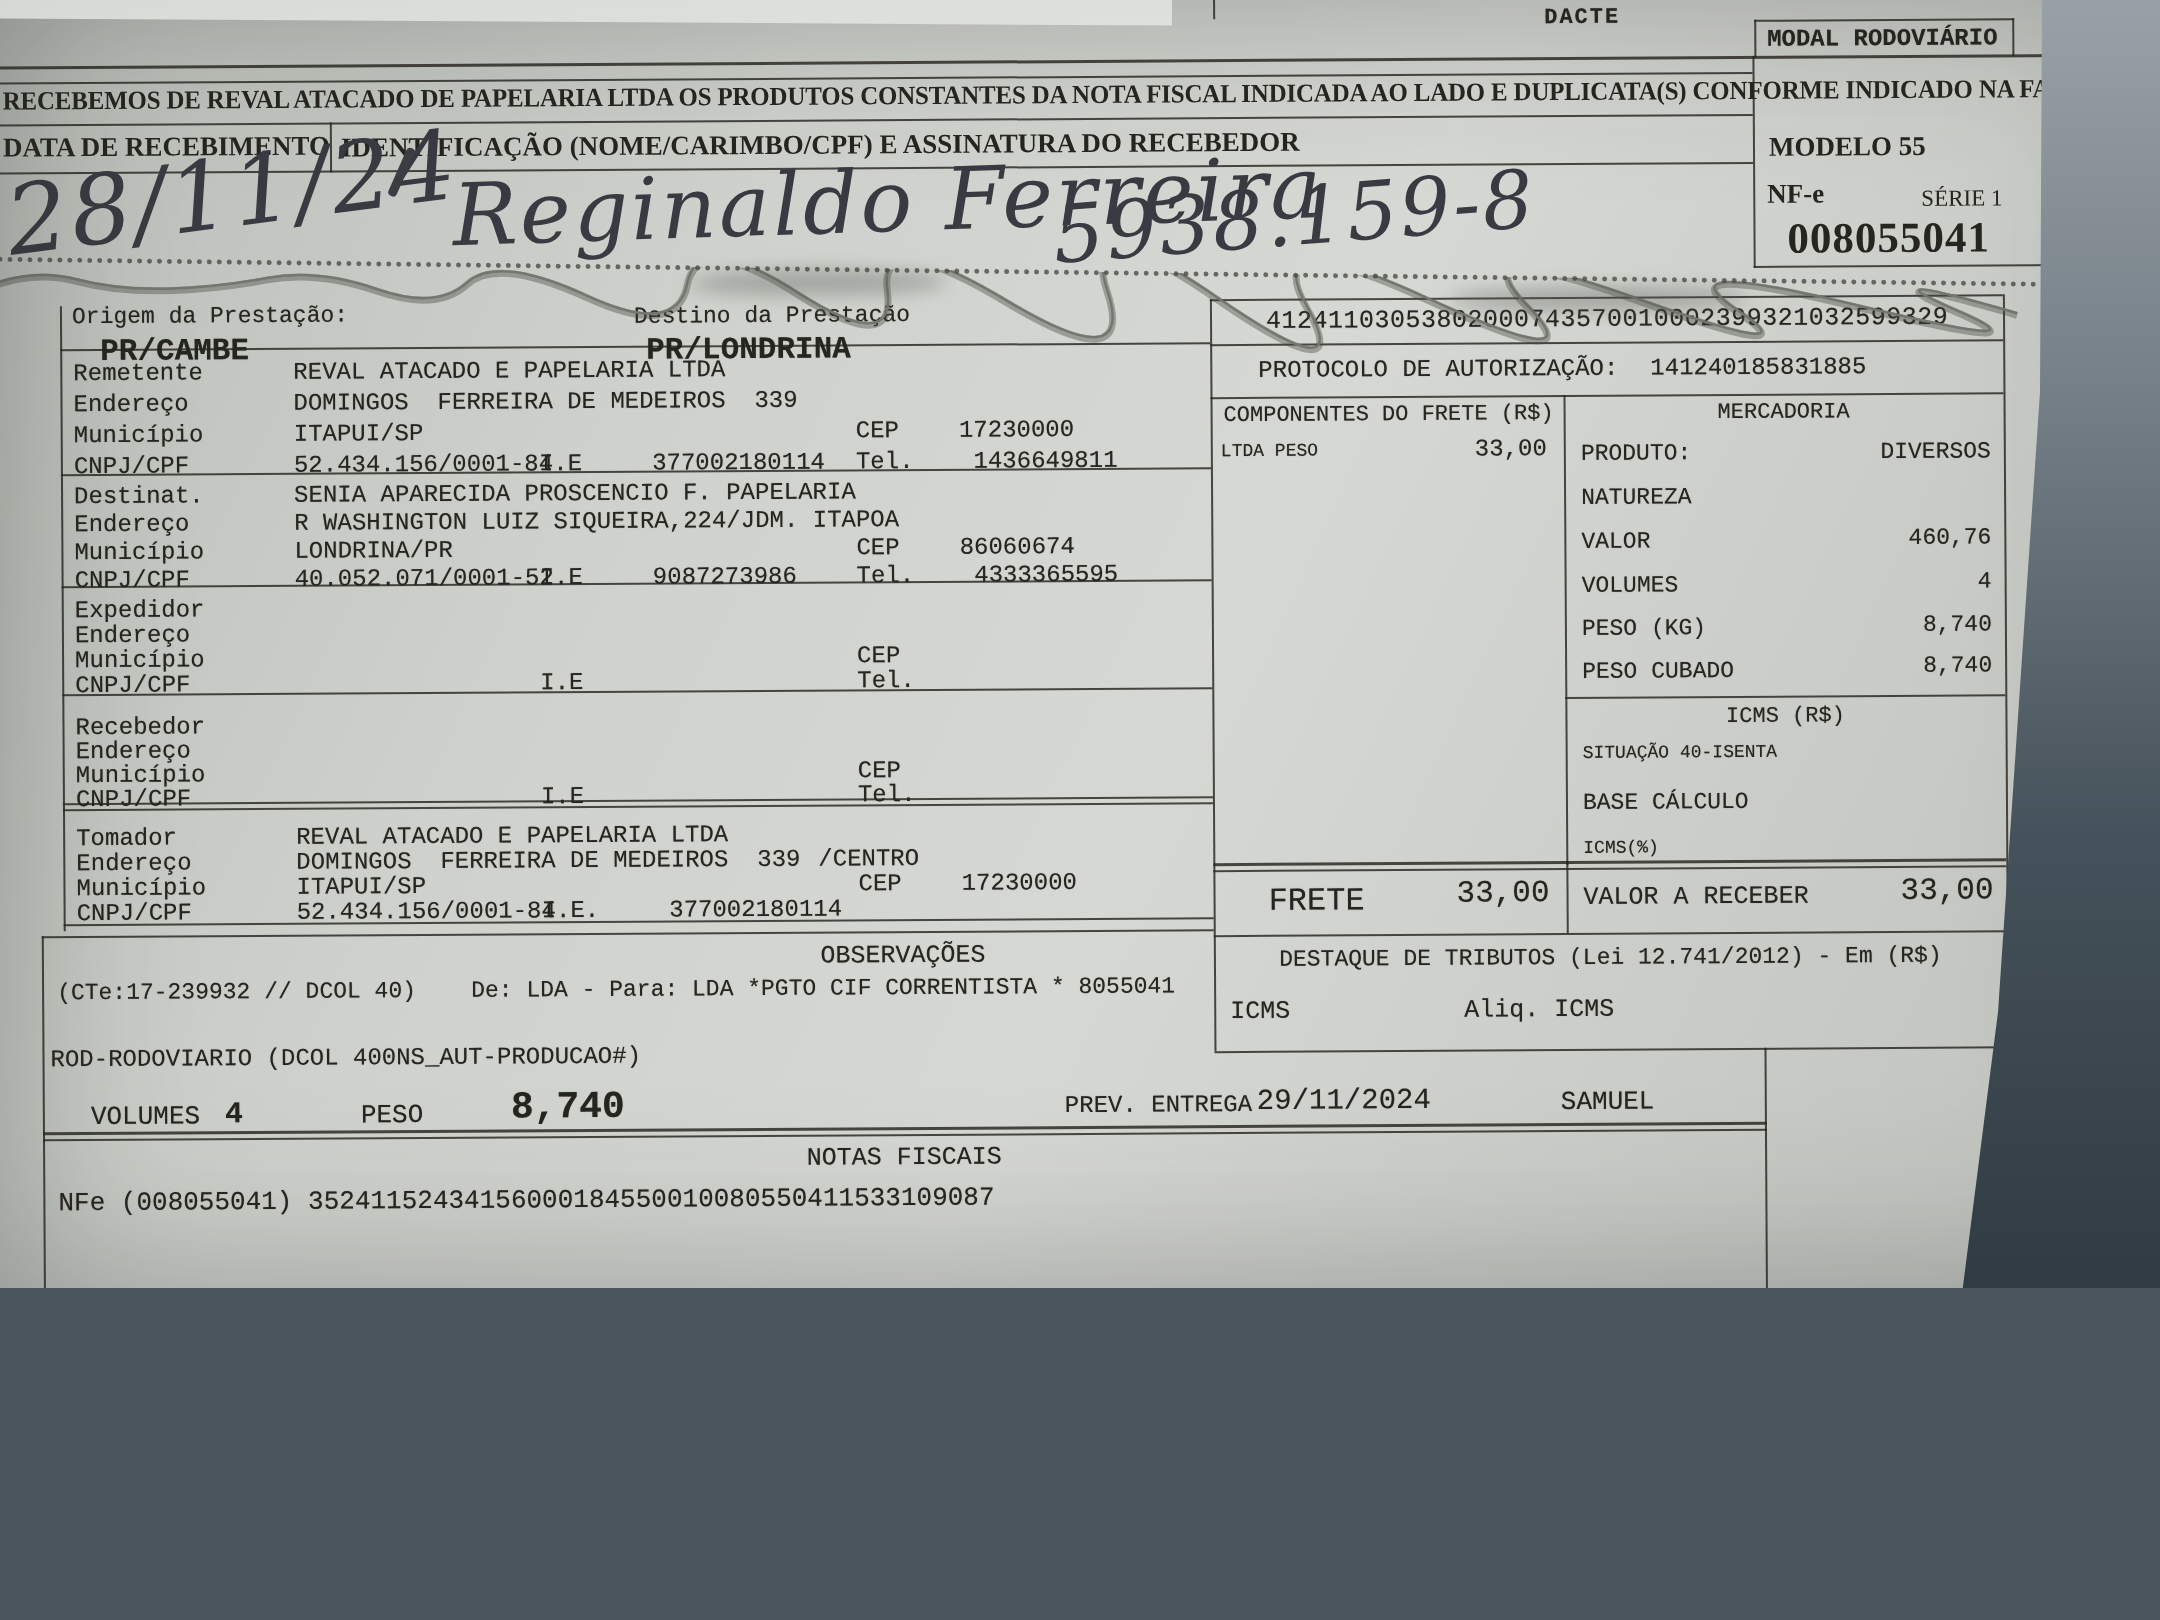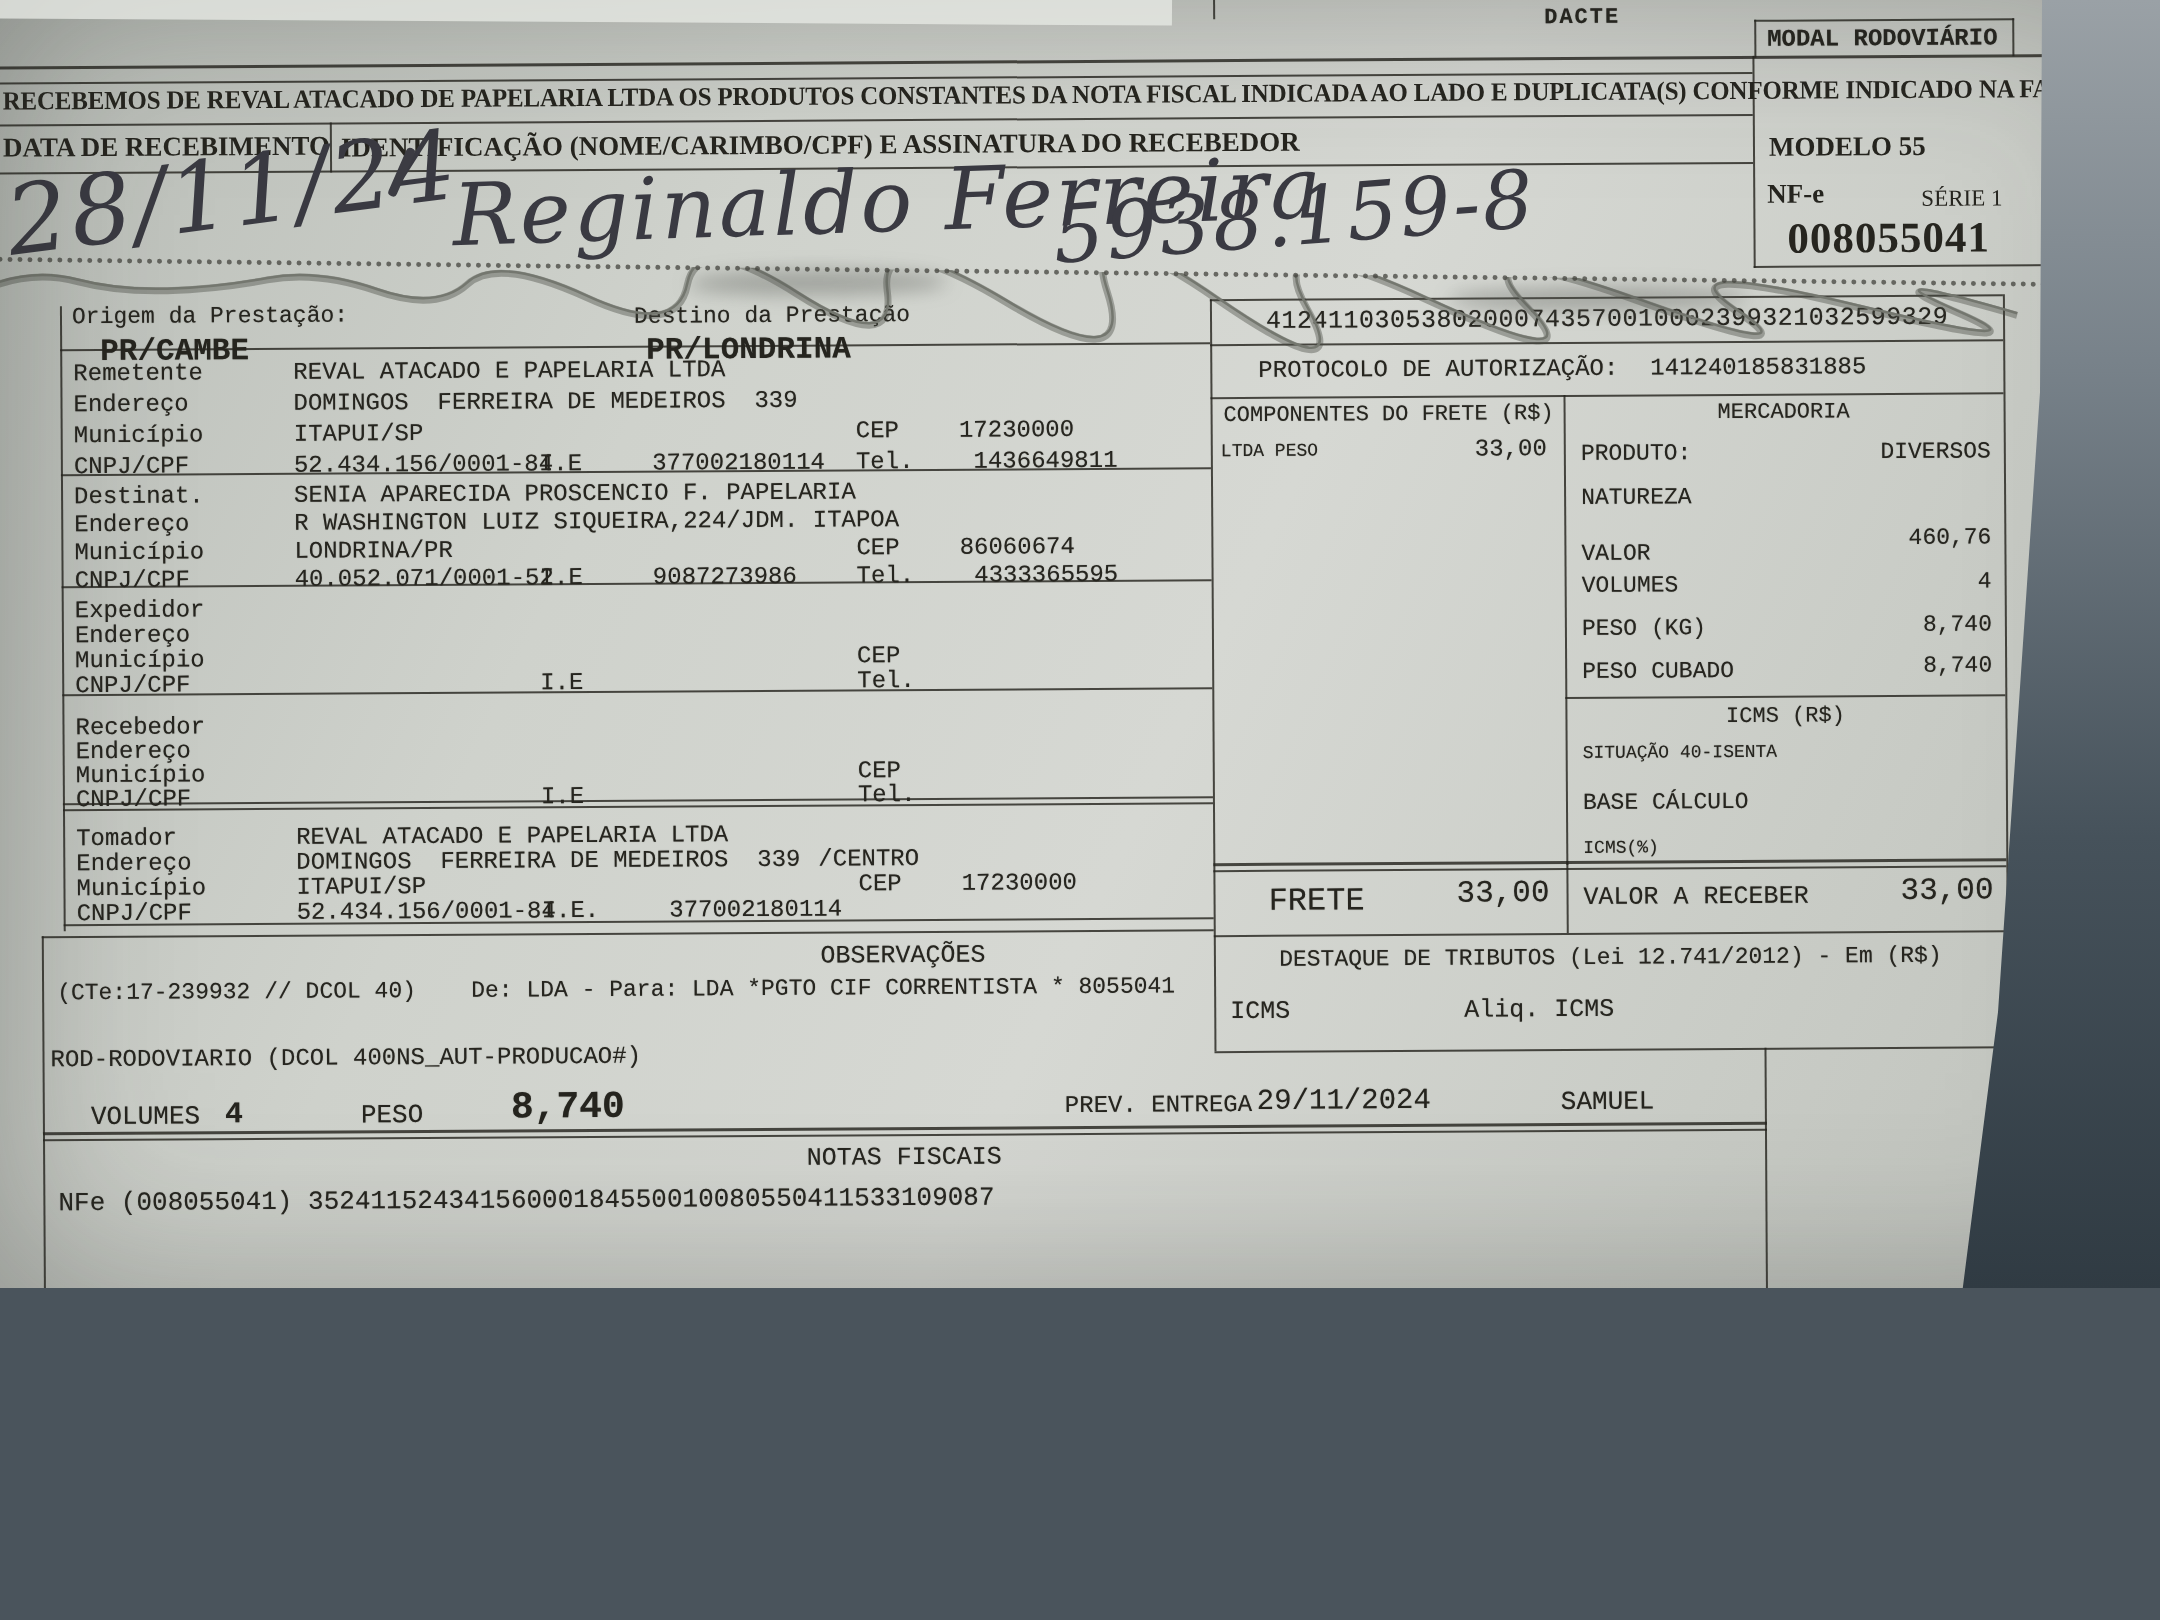--- a/index.html
+++ b/index.html
@@ -118,21 +118,21 @@
     </div>
 
     <span class="t mono smudge ctr" style="left:1215px;top:404px;width:350px;font-size:22px;">COMPONENTES DO FRETE (R$)</span>
     <span class="t mono smudge" style="left:1222px;top:442px;font-size:18px;">LTDA PESO</span>
     <span class="t mono smudge rt" style="left:1420px;top:438px;width:128px;font-size:24px;">33,00</span>
 
     <span class="t mono smudge ctr" style="left:1565px;top:404px;width:440px;font-size:22px;">MERCADORIA</span>
     <span class="t mono smudge" style="left:1582px;top:444px;font-size:23px;">PRODUTO:</span>
     <span class="t mono smudge rt" style="left:1700px;top:444px;width:292px;font-size:23px;">DIVERSOS</span>
     <span class="t mono smudge" style="left:1582px;top:488px;font-size:23px;">NATUREZA</span>
-    <span class="t mono smudge" style="left:1582px;top:532px;font-size:23px;margin-top:12px;">VALOR</span>
+    <span class="t mono smudge" style="left:1582px;top:532px;font-size:23px;">VALOR</span>
     <span class="t mono smudge rt" style="left:1700px;top:530px;width:292px;font-size:23px;">460,76</span>
     <span class="t mono smudge" style="left:1582px;top:576px;font-size:23px;">VOLUMES</span>
     <span class="t mono smudge rt" style="left:1700px;top:574px;width:292px;font-size:23px;">4</span>
     <span class="t mono smudge" style="left:1582px;top:619px;font-size:23px;">PESO (KG)</span>
     <span class="t mono smudge rt" style="left:1700px;top:617px;width:292px;font-size:23px;">8,740</span>
     <span class="t mono smudge" style="left:1582px;top:662px;font-size:23px;">PESO CUBADO</span>
     <span class="t mono smudge rt" style="left:1700px;top:658px;width:292px;font-size:23px;">8,740</span>
 
     <span class="t mono smudge ctr" style="left:1565px;top:708px;width:440px;font-size:22px;">ICMS (R$)</span>
     <span class="t mono smudge" style="left:1582px;top:746px;font-size:18px;">SITUAÇÃO 40-ISENTA</span>

